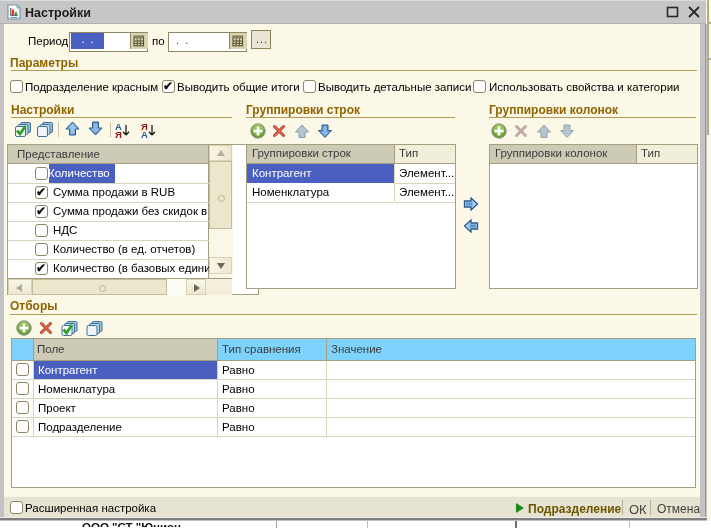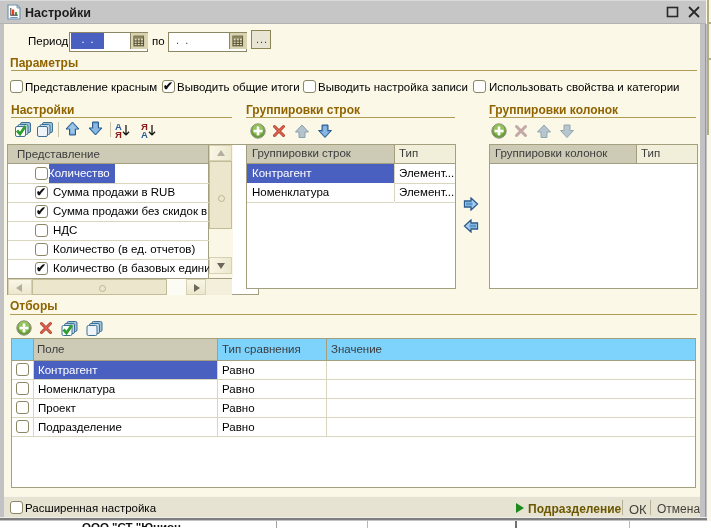--- a/index.html
+++ b/index.html
@@ -84,27 +84,27 @@
     </div>
   </div>
   <div class="abs" style="left:251px;top:30px;width:17.5px;height:16.5px;background:#e9e5d5;border:1.5px solid #8a8454;color:#333;">
     <div class="abs" style="left:4px;top:2px;font-size:11px;letter-spacing:1px;color:#4a3a30;">...</div>
   </div>
 
   <div class="abs hdr" style="left:10px;top:56px;">Параметры</div>
   <div class="abs" style="left:11px;top:70px;width:686px;height:1px;background:#b09c52;"></div>
 
   <div class="cb" style="left:10px;top:80px;"></div>
-  <div class="abs" style="left:25px;top:81px;">Представление красным</div>
+  <div class="abs" style="left:25px;top:81px;">Подразделение красным</div>
   <div class="cb" style="left:162px;top:80px;">
           <span class="tick">✔</span>
         </div>
   <div class="abs" style="left:177px;top:81px;">Выводить общие итоги</div>
   <div class="cb" style="left:303px;top:80px;"></div>
-  <div class="abs" style="left:318px;top:81px;">Выводить настройка записи</div>
+  <div class="abs" style="left:318px;top:81px;">Выводить детальные записи</div>
   <div class="cb" style="left:473px;top:80px;"></div>
   <div class="abs" style="left:489px;top:81px;">Использовать свойства и категории</div>
 
   <div class="abs hdr" style="left:11px;top:103px;">Настройки</div>
   <div class="abs" style="left:11px;top:117px;width:221px;height:1px;background:#b09c52;"></div>
   <div class="abs hdr" style="left:246px;top:103px;">Группировки строк</div>
   <div class="abs" style="left:246px;top:117px;width:209px;height:1px;background:#b09c52;"></div>
   <div class="abs hdr" style="left:489px;top:103px;">Группировки колонок</div>
   <div class="abs" style="left:489px;top:117px;width:207px;height:1px;background:#b09c52;"></div>
 

